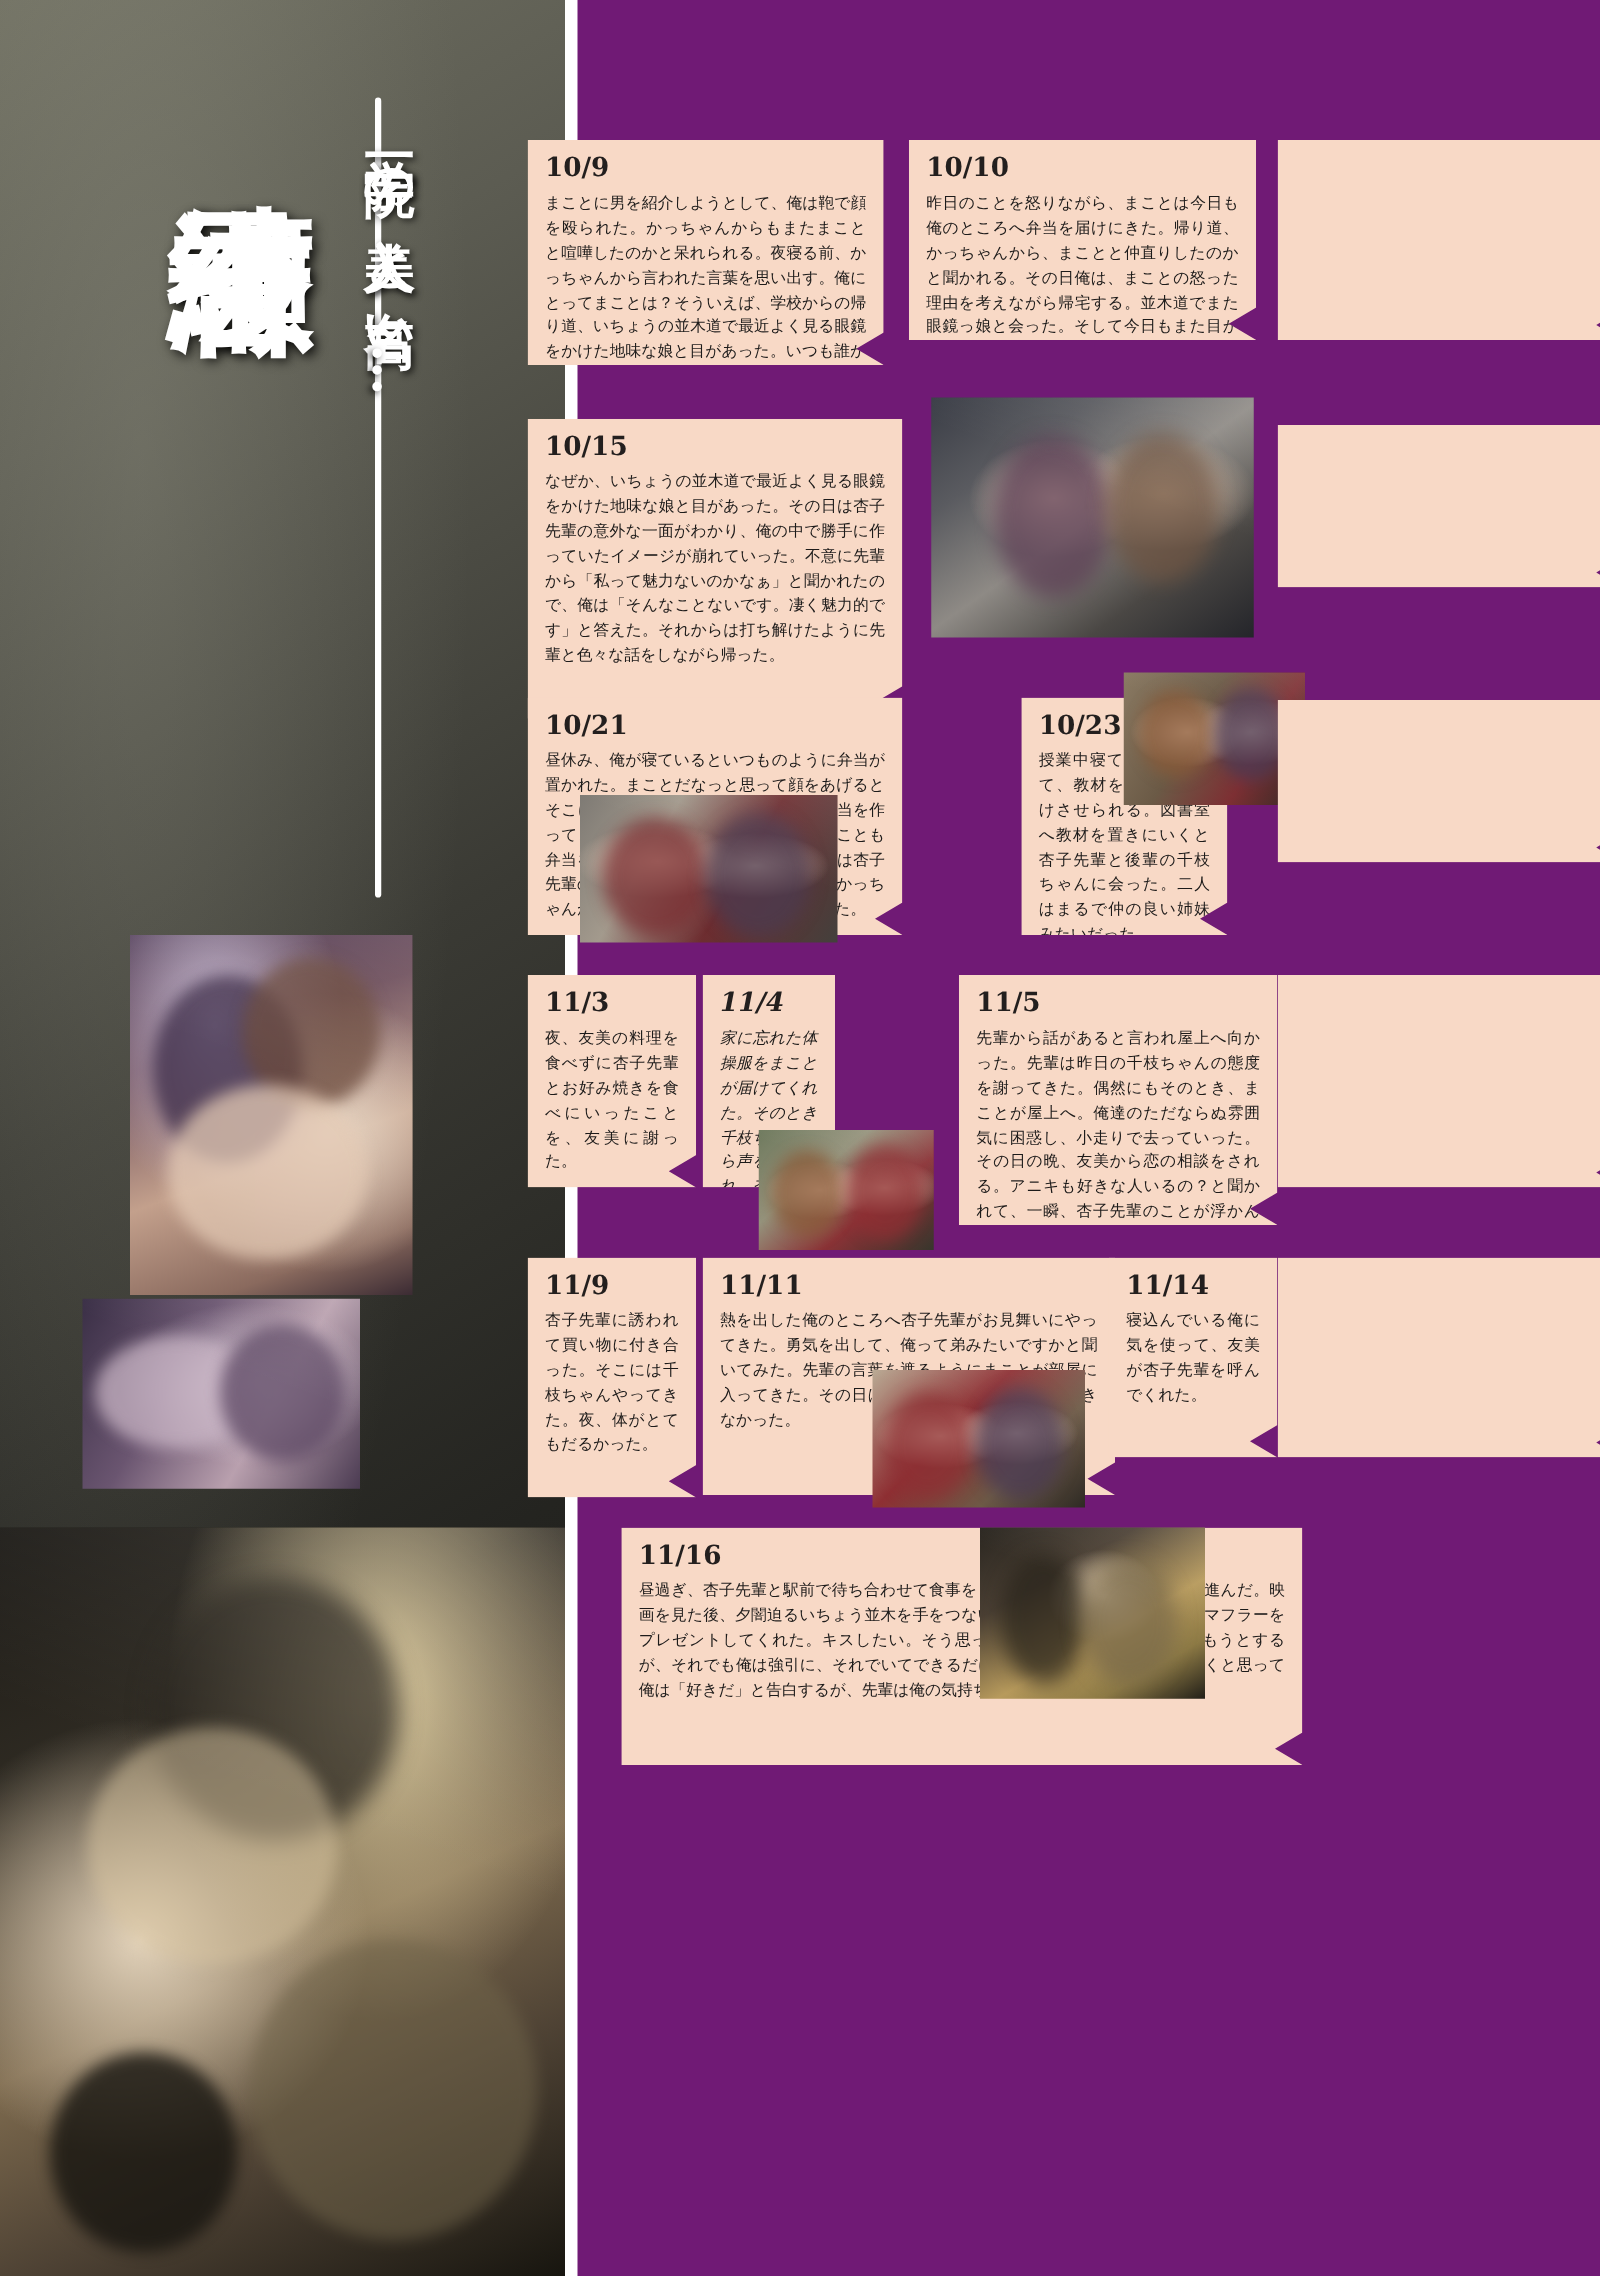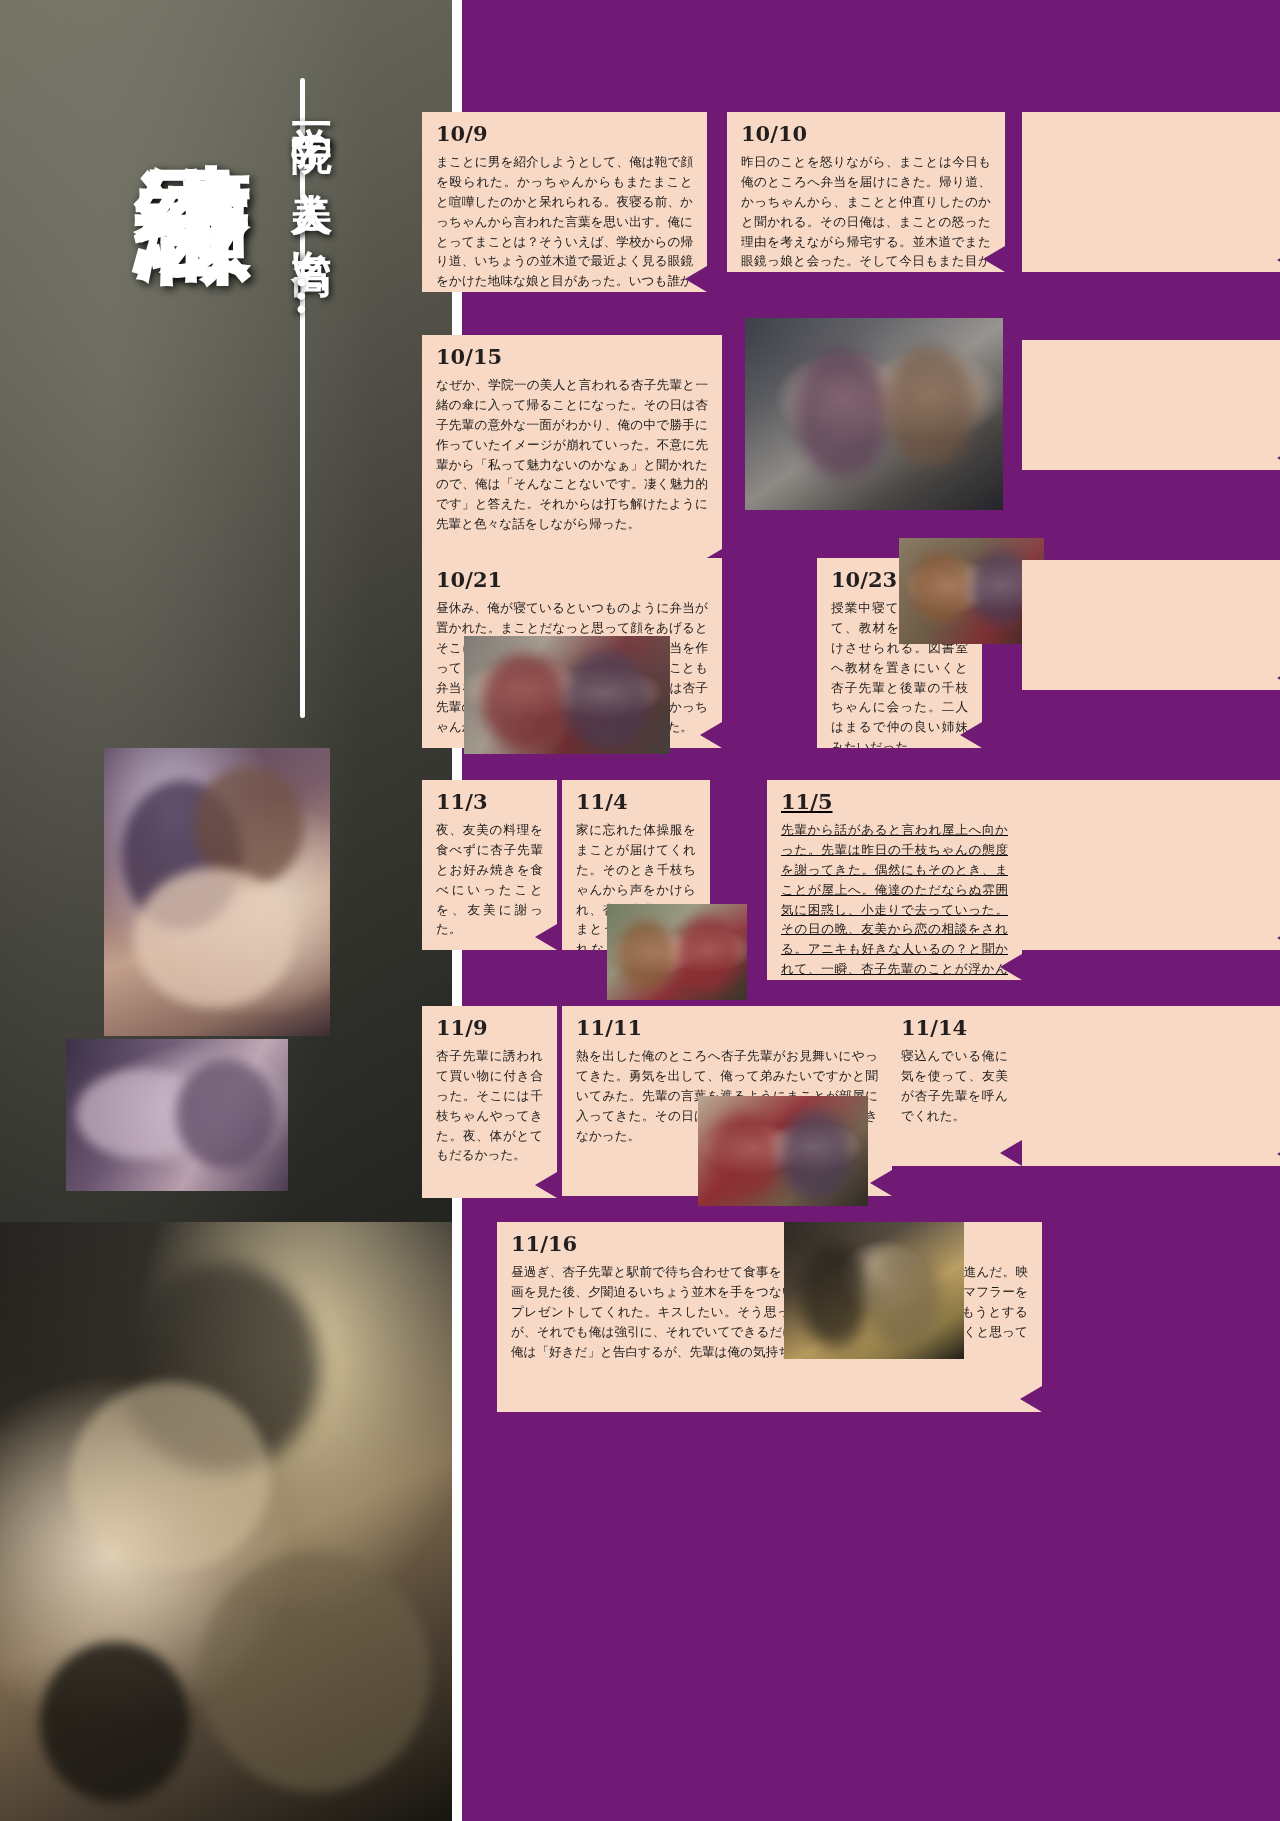--- a/index.html
+++ b/index.html
@@ -249,21 +249,21 @@
   <div class="entry notch" style="left:265px; top:112px; width:278px; height:160px;">
     <div class="entry-date">10/10</div>
     <div class="entry-body">昨日のことを怒りながら、まことは今日も俺のところへ弁当を届けにきた。帰り道、かっちゃんから、まことと仲直りしたのかと聞かれる。その日俺は、まことの怒った理由を考えながら帰宅する。並木道でまた眼鏡っ娘と会った。そして今日もまた目があってしまった。</div>
   </div>
 
   <div class="stub" style="left:560px; top:112px; width:275px; height:160px;"></div>
   <div class="stub" style="left:560px; top:340px; width:275px; height:130px;"></div>
 
   <div class="entry notch" style="left:-40px; top:335px; width:300px; height:240px;">
     <div class="entry-date">10/15</div>
-    <div class="entry-body">なぜか、学院一の美人と言われる杏子先輩と一緒の傘に入って帰ることになった。その日は杏子先輩の意外な一面がわかり、俺の中で勝手に作っていたイメージが崩れていった。不意に先輩から「私って魅力ないのかなぁ」と聞かれたので、俺は「そんなことないです。凄く魅力的です」と答えた。それからは打ち解けたように先輩と色々な話をしながら帰った。</div>
+    <div class="entry-body">なぜか、いちょうの並木道で最近よく見る眼鏡をかけた地味な娘と目があった。その日は杏子先輩の意外な一面がわかり、俺の中で勝手に作っていたイメージが崩れていった。不意に先輩から「私って魅力ないのかなぁ」と聞かれたので、俺は「そんなことないです。凄く魅力的です」と答えた。それからは打ち解けたように先輩と色々な話をしながら帰った。</div>
   </div>
 
   <div class="photo" id="photo-umbrella">
     <div class="illus-figure" style="left:50px; top:30px; width:95px; height:130px; background:#5d3f55; filter:blur(8px);"></div>
     <div class="illus-figure" style="left:140px; top:28px; width:90px; height:120px; background:#6e5442; filter:blur(8px);"></div>
     <div class="photo-sheen"></div>
   </div>
 
   <div class="entry notch" style="left:-40px; top:558px; width:300px; height:190px;">
     <div class="entry-date">10/21</div>
@@ -288,26 +288,26 @@
   </div>
 
   <div class="stub" style="left:560px; top:560px; width:275px; height:130px;"></div>
   <div class="stub" style="left:560px; top:780px; width:275px; height:170px;"></div>
 
   <div class="entry notch" style="left:-40px; top:780px; width:135px; height:170px;">
     <div class="entry-date">11/3</div>
     <div class="entry-body">夜、友美の料理を食べずに杏子先輩とお好み焼きを食べにいったことを、友美に謝った。</div>
   </div>
 
-  <div class="entry notch" style="left:100px; top:780px; width:148px; height:170px;">
+  <div class="entry notch" style="left:100px; top:780px; width:106px; height:170px;font-style:italic;">
     <div class="entry-date">11/4</div>
     <div class="entry-body">家に忘れた体操服をまことが届けてくれた。そのとき千枝ちゃんから声をかけられ、杏子先輩につきまとうのをやめてくれないかと言われた。</div>
   </div>
 
-  <div class="entry notch" style="left:305px; top:780px; width:255px; height:200px;text-decoration:underline;">
+  <div class="entry notch" style="left:305px; top:780px; width:255px; height:200px;">
     <div class="entry-date">11/5</div>
     <div class="entry-body">先輩から話があると言われ屋上へ向かった。先輩は昨日の千枝ちゃんの態度を謝ってきた。偶然にもそのとき、まことが屋上へ。俺達のただならぬ雰囲気に困惑し、小走りで去っていった。その日の晩、友美から恋の相談をされる。アニキも好きな人いるの？と聞かれて、一瞬、杏子先輩のことが浮かんだ。</div>
   </div>
 
   <div class="photo" id="photo-park">
     <div class="illus-figure" style="left:10px; top:16px; width:58px; height:70px; background:#8a5a38; filter:blur(6px);"></div>
     <div class="illus-figure" style="left:70px; top:12px; width:62px; height:76px; background:#8d2f33; filter:blur(6px);"></div>
     <div class="photo-sheen"></div>
   </div>
 

